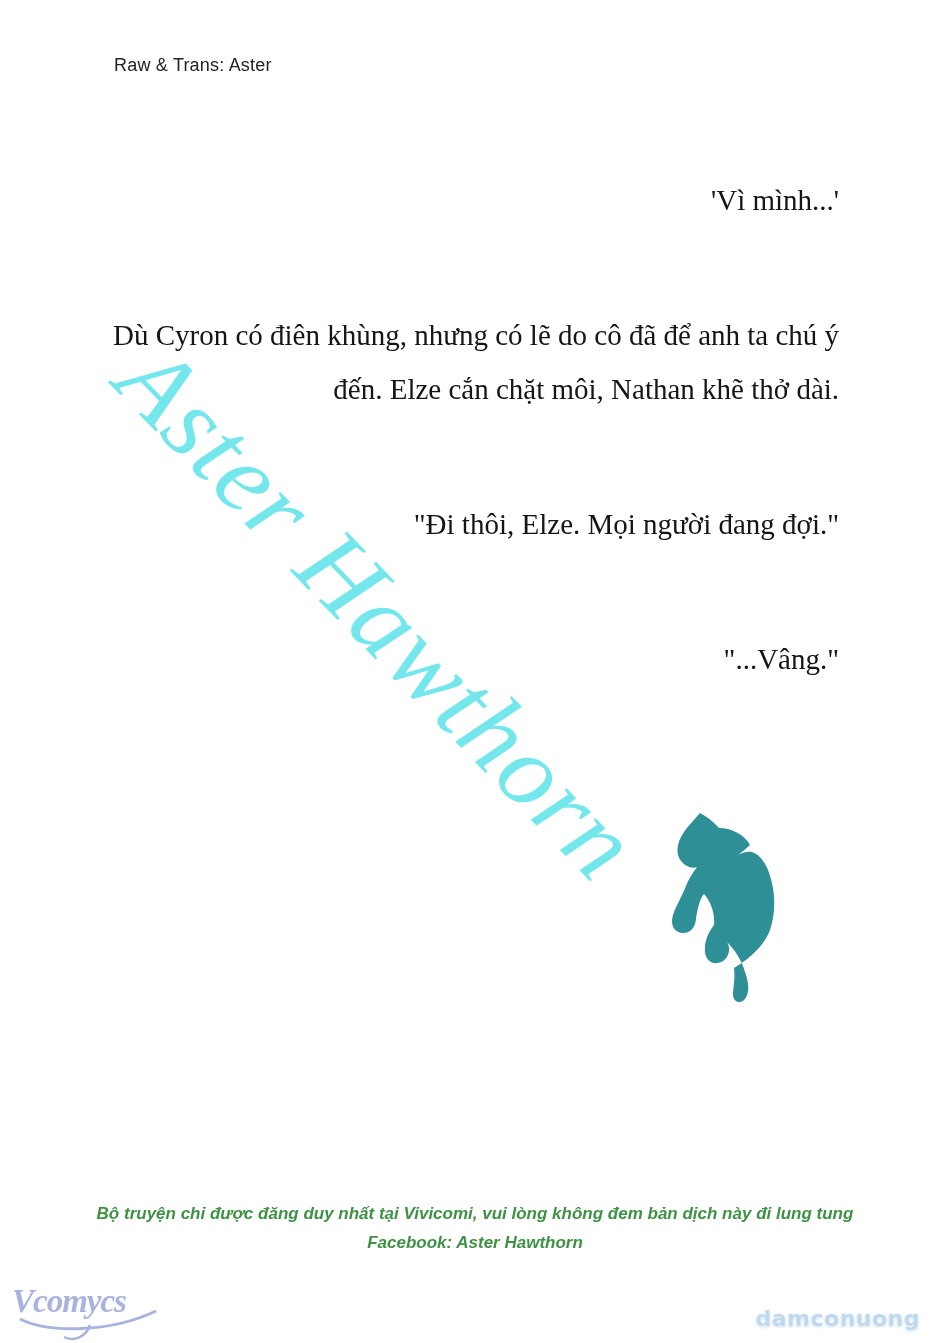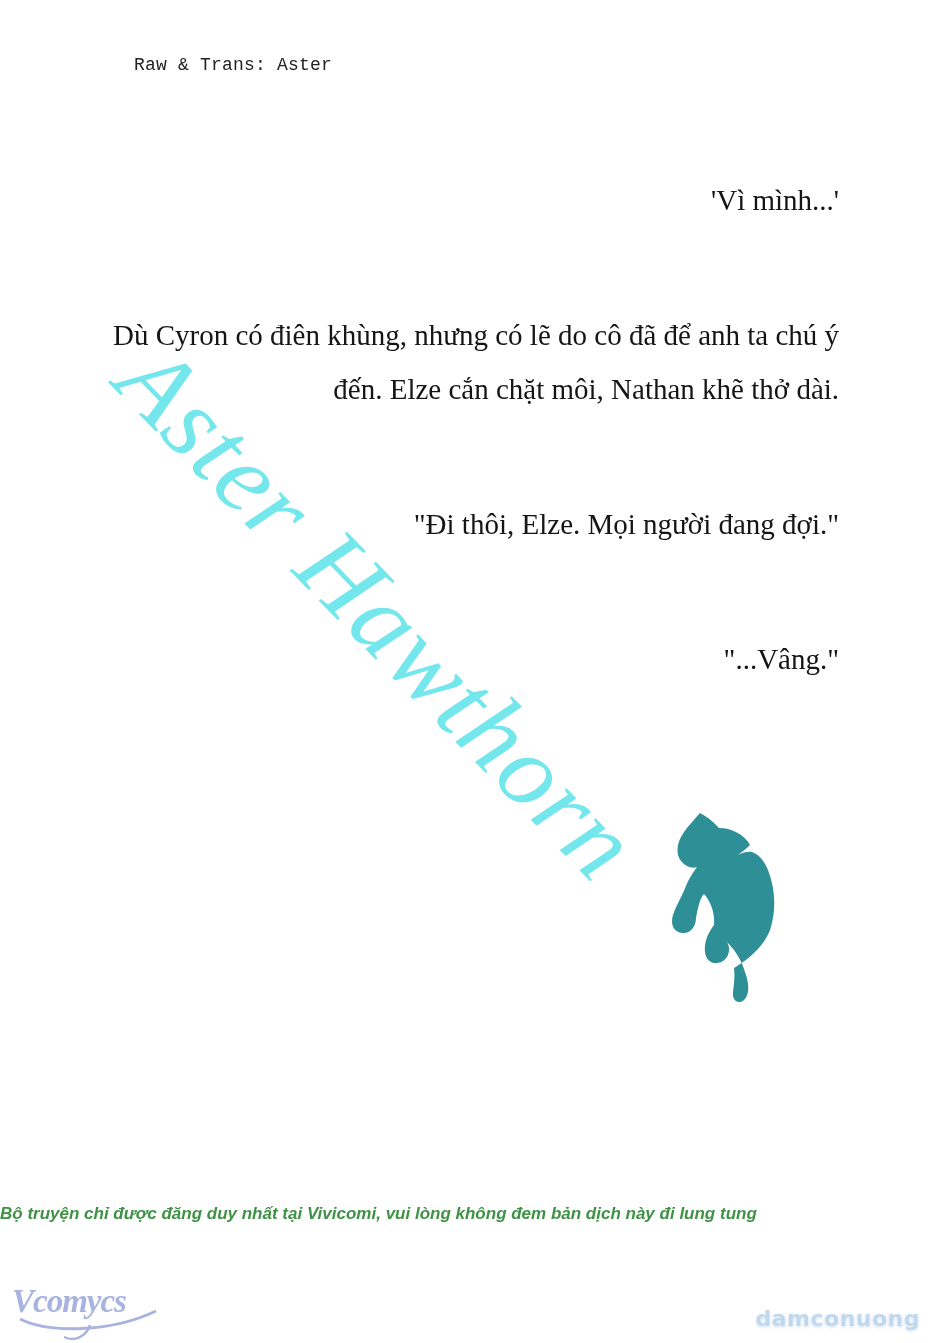--- a/index.html
+++ b/index.html
@@ -6,24 +6,23 @@
   html,body{margin:0;padding:0;background:#ffffff;}
   .page{
     position:relative;
     width:950px;height:1343px;
     background:#ffffff;
     overflow:hidden;
     font-family:"Liberation Serif","DejaVu Serif",serif;
   }
   .header{
     position:absolute;left:114px;top:55px;
-    font-family:Liberation Mono, monospace;
+    font-family:Liberation Sans, sans-serif;
     font-size:18px;color:#232323;letter-spacing:.2px;
     z-index:3;
-    margin-left:20px;
   }
   .watermark{
     position:absolute;left:180px;top:320px;
     transform:rotate(46deg);transform-origin:0 0;
     font-size:104px;font-style:italic;
     letter-spacing:2px;white-space:pre;
     color:var(--watermark_cyan);opacity:.82;
     z-index:1;pointer-events:none;
   }
   .cat{
@@ -34,21 +33,21 @@
   .content{
     position:absolute;left:113px;top:173px;z-index:2;text-align:right;
   }
   .para{
     margin:0 0 81px 0;
     font-size:29px;line-height:54px;
     color:#151515;white-space:pre;
   }
   .footer{
     position:absolute;left:0;right:0;top:1199px;
-    z-index:2;
+    text-align:center;z-index:2;
     font-family:"Liberation Sans","DejaVu Sans",sans-serif;
     font-style:italic;font-weight:bold;
     font-size:17px;line-height:29px;
     color:var(--footer_green);
   }
   .vcomycs{
     position:absolute;left:12px;top:1283px;z-index:2;
     color:var(--vcomycs_blue);
   }
   .vcomycs .logo-text{
@@ -106,20 +105,21 @@
 
   <p class="para">'Vì mình...'</p>
       <p class="para">Dù Cyron có điên khùng, nhưng có lẽ do cô đã để anh ta chú ý
 đến. Elze cắn chặt môi, Nathan khẽ thở dài.</p>
       <p class="para">"Đi thôi, Elze. Mọi người đang đợi."</p>
       <p class="para">"...Vâng."</p>
     </div>
 
   <div class="footer">
     <div class="fline">Bộ truyện chỉ được đăng duy nhất tại Vivicomi, vui lòng không đem bản dịch này đi lung tung</div>
+    <div class="fline">Facebook: Aster Hawthorn</div>
   </div>
 
   <div class="vcomycs">
     <span class="logo-text">Vcomycs</span>
     <svg class="swash" width="150" height="34" viewBox="0 0 150 34" aria-hidden="true">
       <path d="M6,10 C34,24 96,24 142,2" stroke-width="3"></path>
       <path d="M76,16 C72,28 60,33 50,28" stroke-width="2.5"></path>
     </svg>
   </div>
 

